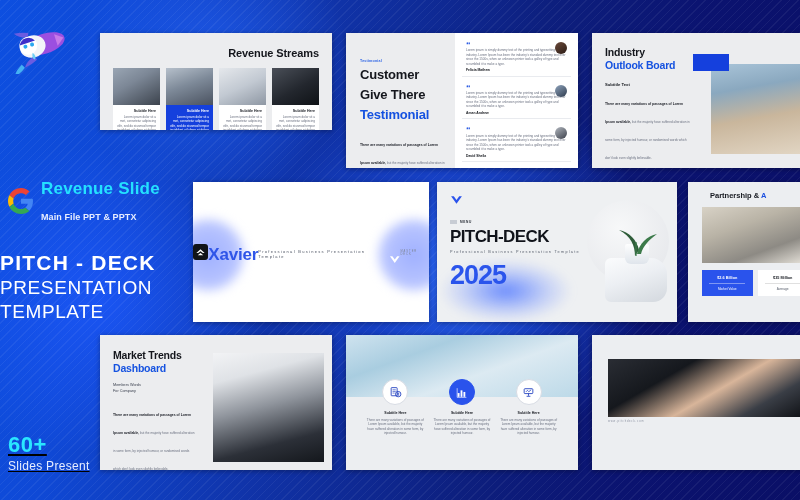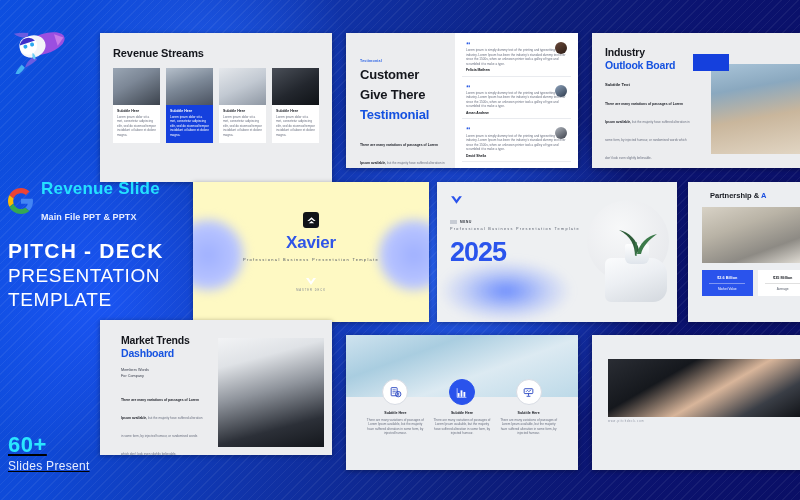--- a/index.html
+++ b/index.html
@@ -37,40 +37,40 @@
 
   
   #rocket { position:absolute; left:6px; top:12px; width:68px; height:62px; }
 
   
   #promo { position:absolute; left:0; top:180px; width:196px; height:145px; z-index:4; }
   .promo-head { display:flex; align-items:center; gap:7px; padding-left:8px; }
   .g-logo { width:26px; height:26px; flex:none; }
   .gs-title { color:#24e1ff; font-size:17px; font-weight:bold; letter-spacing:.2px; line-height:1.05; }
   .gs-sub { color:#e8eeff; font-size:9px; font-weight:bold; letter-spacing:.1px; margin-top:14px; }
-  .promo-main { padding-left:8px; margin-top:16px; }
+  .promo-main { margin-top:28px; }
   .pm-1 { color:#ffffff; font-size:21px; font-weight:bold; letter-spacing:1.2px; line-height:1.25; }
   .pm-2 { color:#ffffff; font-size:19px; font-weight:normal; letter-spacing:.6px; line-height:1.28; }
 
   #count { position:absolute; left:8px; top:432px; z-index:4;text-decoration:underline; }
   .cnt-num { color:#2ae6ff; font-size:22px; font-weight:bold; letter-spacing:.5px; }
   .cnt-lbl { color:#e6edff; font-size:12px; letter-spacing:.3px; margin-top:1px; }
 
   
   .slide {
     position:absolute; background:#ecedef; overflow:hidden; z-index:3;
     box-shadow:0 1px 5px rgba(0,0,10,.35);
   }
-  .s-top1 { left:100px; top:33px;  width:232px; height:149px; }
+  .s-top1 { left:100px; top:33px;  width:232px; height:97px;text-align:right; }
   .s-top2 { left:346px; top:33px;  width:232px; height:135px; }
   .s-top3 { left:592px; top:33px;  width:216px; height:135px; }
   .s-mid1 { left:193px; top:182px; width:236px; height:140px; }
   .s-mid2 { left:437px; top:182px; width:240px; height:140px; }
   .s-mid3 { left:688px; top:182px; width:120px; height:140px; }
-  .s-bot1 { left:100px; top:320px; width:232px; height:135px;padding-left:8px; }
+  .s-bot1 { left:100px; top:335px; width:232px; height:135px; }
   .s-bot2 { left:346px; top:335px; width:232px; height:135px; }
   .s-bot3 { left:592px; top:335px; width:216px; height:135px; }
 
   
   .h-dark { color:#14161c; font-weight:bold; }
   .h-blue { color:#1552e0; font-weight:bold; }
   .tiny { font-size:3.1px; line-height:1.45; color:#6b7180; }
   .tiny-b { font-size:3.4px; line-height:1.4; color:#1b1e26; font-weight:bold; }
 
   
@@ -111,22 +111,22 @@
   .io-t1 { font-size:10.5px; letter-spacing:-.2px; }
   .io-t2 { font-size:10.5px; letter-spacing:-.2px; margin-top:1px; }
   .io-sub { font-size:4.2px; font-weight:bold; color:#13161c; margin-top:11px; }
   .io-body { margin-top:4px; width:88px; }
   .io-right { flex:1; position:relative; }
   .io-blue { position:absolute; left:-16px; top:8px; width:36px; height:17px; background:#1540dd; z-index:2; }
   .io-photo { position:absolute; left:2px; top:18px; right:0; bottom:14px;
     background:linear-gradient(170deg,#a9c4d8 0%,#8aa8bf 28%,#c9b69c 58%,#e2d6c4 100%); }
 
   
-  .xv { height:100%; position:relative; background:#fef9c3; display:flex;
-        flex-direction:column; align-items:center; justify-content:center; }
+  .xv { height:100%; position:relative; background:#ffffff; display:flex;
+        flex-direction:row; align-items:center; justify-content:center; }
   .xv-b1 { position:absolute; left:-24px; top:34px; width:78px; height:78px; border-radius:50%;
            background:radial-gradient(circle,#9fb0ff 0%, #b9c5ff 55%, rgba(236,238,241,0) 72%); filter:blur(5px); }
   .xv-b2 { position:absolute; right:-24px; top:34px; width:78px; height:78px; border-radius:50%;
            background:radial-gradient(circle,#9fb0ff 0%, #b9c5ff 55%, rgba(236,238,241,0) 72%); filter:blur(5px); }
   .xv-mark { width:16px; height:16px; background:#111418; border-radius:3px;
              display:flex; align-items:center; justify-content:center; position:relative; z-index:2; }
   .xv-name { font-size:17px; font-weight:bold; color:#2f55e8; letter-spacing:-.2px; margin-top:5px; position:relative; z-index:2; }
   .xv-tag { font-size:4px; color:#4a5160; letter-spacing:1.3px; margin-top:4px; position:relative; z-index:2; }
   .xv-bird { margin-top:15px; position:relative; z-index:2; }
   .xv-foot { font-size:2.6px; color:#7b8290; letter-spacing:1px; margin-top:2px; position:relative; z-index:2; }
@@ -365,20 +365,21 @@
 
 <div class="slide s-mid2">
   <div class="pd">
     <svg class="pd-logo" width="13" height="11" viewBox="0 0 24 20">
       <path d="M2 2 L12 16 L22 2 L17 2 L12 9 L7 2 Z" fill="#2a53ec"></path>
     </svg>
     <div class="pd-kick">
       <div class="pd-bar"></div>
       <span>MENU</span>
     </div>
+    <div class="pd-h">PITCH-DECK</div>
     <div class="pd-tag">Professional Business Presentation Template</div>
     <div class="pd-glow"></div>
     <div class="pd-year">2025</div>
     <div class="pd-obj">
       <div class="pd-disc"></div>
       <div class="pd-seat"></div>
       <div class="pd-vase"></div>
       <svg width="50" height="34" viewBox="0 0 50 34" style="position:absolute;right:12px;top:28px;">
         <path d="M26 32 C26 22 22 12 10 6 C20 8 28 16 30 26 Z" fill="#2f5d3a"></path>
         <path d="M28 30 C30 20 38 12 48 10 C40 16 34 22 32 30 Z" fill="#3c7a4a"></path>

